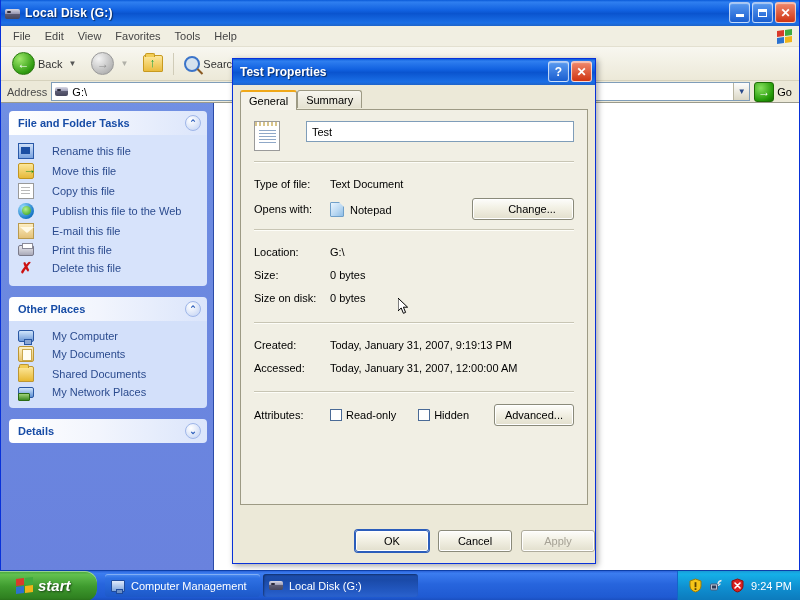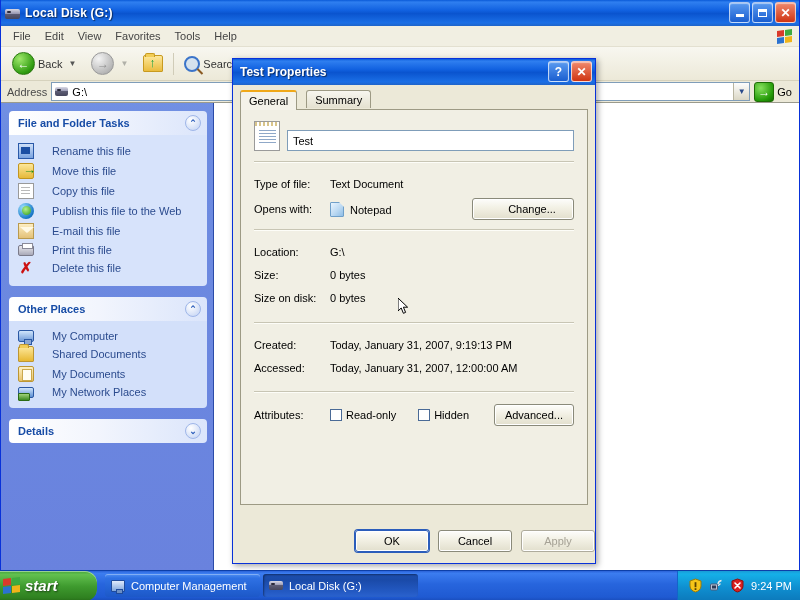--- a/index.html
+++ b/index.html
@@ -231,36 +231,36 @@
   }
   .dlg-title .t{color:#fff;font-weight:bold;font-size:12px;
     text-shadow:1px 1px 1px rgba(0,0,0,.55);}
   .dlg-btns{position:absolute;right:3px;top:2px;display:flex;gap:2px;}
   .dbtn{width:21px;height:21px;border-radius:3px;border:1px solid rgba(255,255,255,.7);
     display:flex;align-items:center;justify-content:center;color:#fff;font-weight:bold;
     font-size:12px;box-shadow:inset 0 1px 1px rgba(255,255,255,.5);}
   .dbtn.help{background:linear-gradient(to bottom,#5b9bf0,#1a5ed0);}
   .dbtn.close{background:linear-gradient(to bottom,#f08a6e,#cf3412);}
 
-  .tabs { display:flex; padding:5px 0 0 7px; gap:9px; position:relative; z-index:2; }
+  .tabs { display:flex; padding:5px 0 0 7px; gap:0; position:relative; z-index:2; }
   .tab {
     height:18px; padding:1px 8px 0; font-size:11px; color:#000;
     border:1px solid #9d9a84; border-bottom:none; border-radius:3px 3px 0 0;
     background:linear-gradient(to bottom,#f7f6ef,#e4e1d0);
     display:flex;align-items:center;
   }
   .tab.active {
     background:#f4f2e9; border-top:2px solid #f0a818; padding-top:0;
     height:20px; margin-bottom:-1px; position:relative; z-index:3;
   }
   .tab-panel {
     margin:0 7px; height:396px; background:#f1efe4;
     border:1px solid #9d9a84; position:relative; padding:11px 13px 0;
   }
-  .name-row{display:flex;align-items:flex-end;gap:7px;margin-bottom:10px;}
+  .name-row{display:flex;align-items:flex-start;gap:26px;margin-bottom:10px;}
   .name-input{
     flex:1;height:21px;background:#fff;border:1px solid #7f9db9;
     display:flex;align-items:center;padding-left:5px;font-size:11px;color:#000;
   }
   .hr{height:0;border-top:1px solid #c8c5b4;border-bottom:1px solid #fdfdf8;margin:9px 0 11px;}
   .row{display:flex;align-items:center;min-height:20px;font-size:11px;color:#000;}
   .row .k{width:76px;color:#000;}
   .row .v{flex:1;}
   .npad-ico{
     width:14px;height:15px;display:inline-block;vertical-align:-3px;margin-right:6px;
@@ -294,21 +294,21 @@
   
   #taskbar {
     position:absolute;left:0;bottom:0;width:800px;height:30px;
     background:linear-gradient(to bottom,#2a62d8 0%,#3c7df0 8%,#2765dd 45%,#1f5ad2 90%,#1a4fc0 100%);
     border-top:1px solid #0d3fa8; display:flex; align-items:center;
   }
   .start {
     height:30px; width:97px;
     background:linear-gradient(to bottom,#43a33a 0%,#62c04f 12%,#3e9a2e 52%,#2f8020 90%,#266c18 100%);
     border-radius:0 12px 12px 0; display:flex; align-items:center; gap:5px;
-    padding-left:3px; box-shadow:inset 0 1px 0 rgba(255,255,255,.45);
+    padding-left:16px; box-shadow:inset 0 1px 0 rgba(255,255,255,.45);
   }
   .start .sflag{width:17px;height:15px;}
   .start .lbl{color:#fff;font-style:italic;font-weight:bold;font-size:15px;
     text-shadow:1px 1px 2px rgba(0,0,0,.55);}
   .tasks{display:flex;gap:3px;margin-left:8px;}
   .tbtn{
     height:23px; width:155px; display:flex; align-items:center; gap:6px; padding-left:6px;
     border-radius:3px; color:#fff; font-size:11px;
     background:linear-gradient(to bottom,#4f8ff2 0%,#2f71e4 18%,#2464d6 60%,#1d58c8 100%);
     box-shadow:inset 0 1px 0 rgba(255,255,255,.3);
@@ -450,26 +450,26 @@
         <div class="panel-head">
           <span class="t">Other Places</span>
           <span class="chev">⌃</span>
         </div>
         <div class="panel-body alt">
           <div class="task">
             <span class="ico mycomp"></span>
             <span class="lbl">My Computer</span>
           </div>
           <div class="task">
+            <span class="ico mydocs"></span>
+            <span class="lbl">My Documents</span>
+          </div>
+          <div class="task">
             <span class="ico shared"></span>
             <span class="lbl">Shared Documents</span>
-          </div>
-          <div class="task">
-            <span class="ico mydocs"></span>
-            <span class="lbl">My Documents</span>
           </div>
           <div class="task">
             <span class="ico netplaces"></span>
             <span class="lbl">My Network Places</span>
           </div>
         </div>
       </div>
 
       <div class="panel">
         <div class="panel-head">

